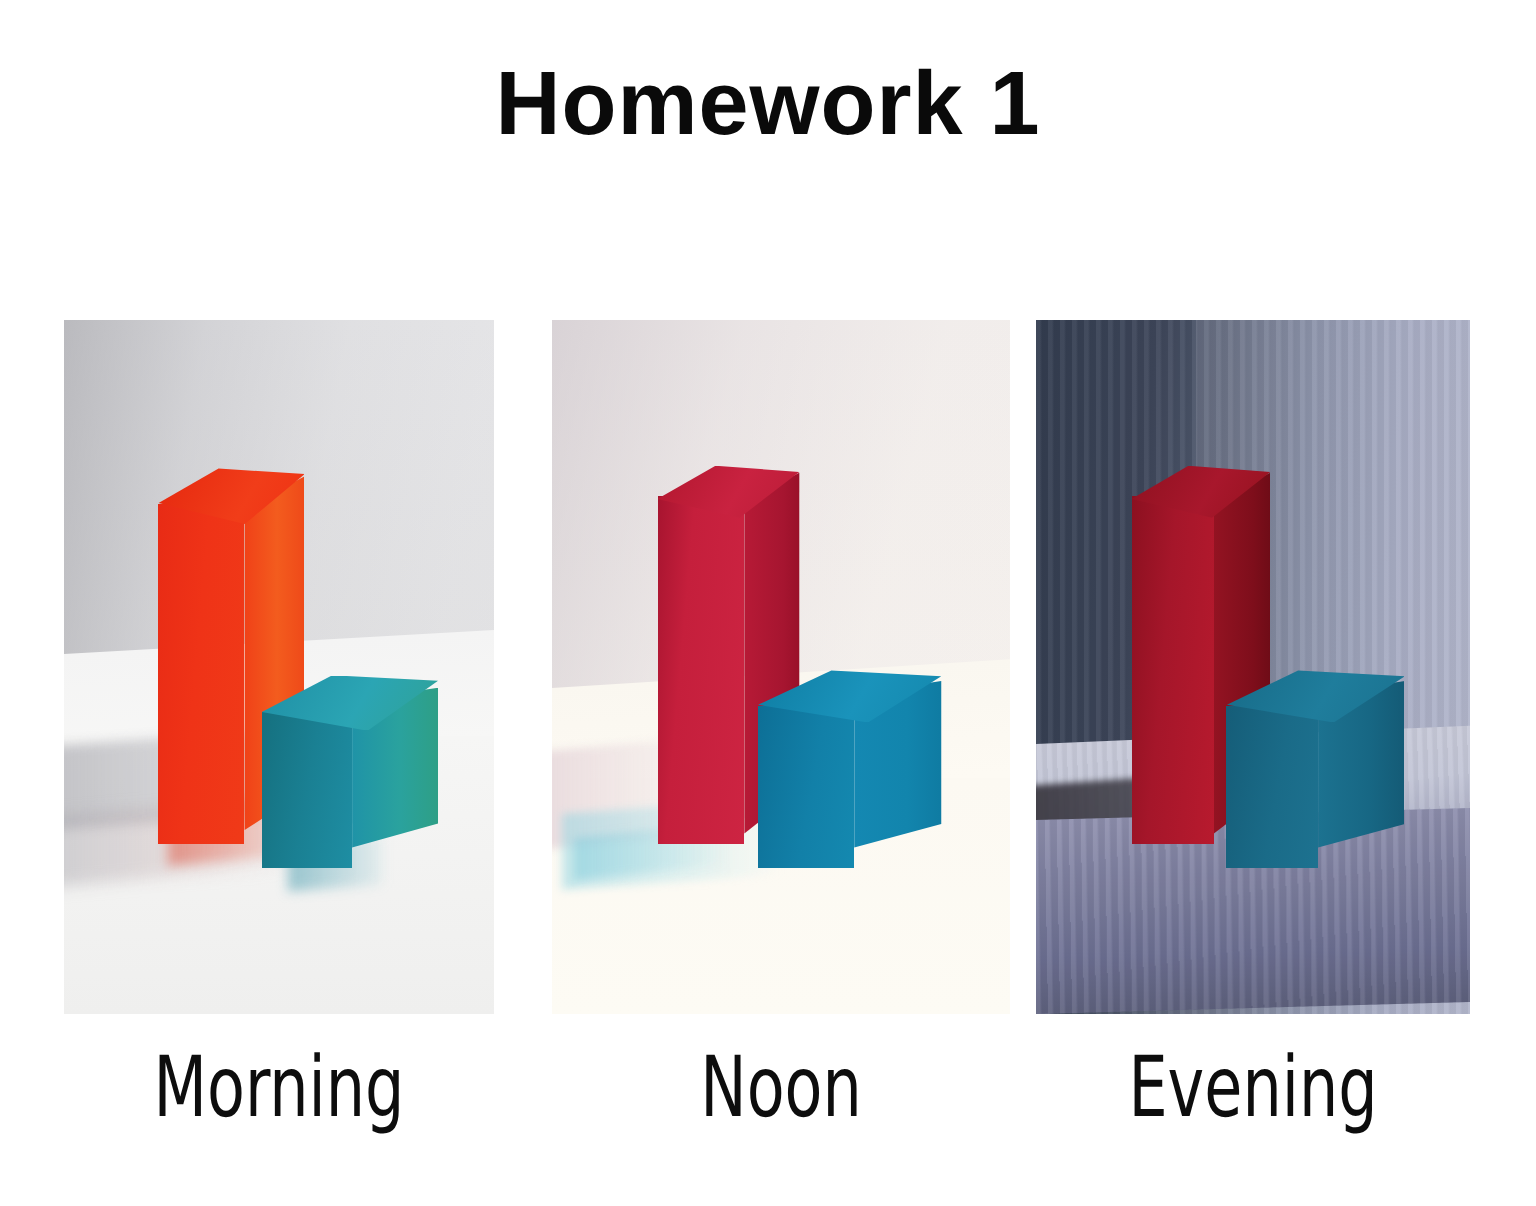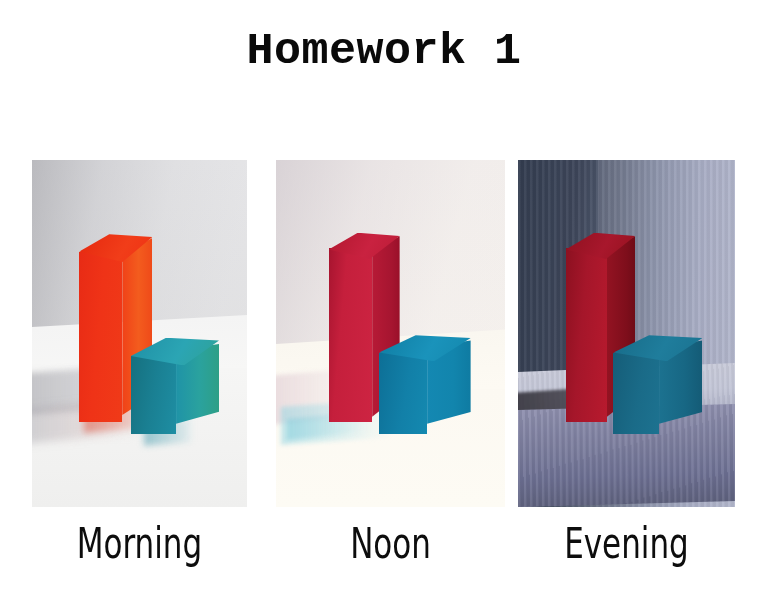--- a/index.html
+++ b/index.html
@@ -21,21 +21,21 @@
     background: #ffffff;
   }
 
   
   .title {
     position: absolute;
     top: 26px;
     left: 0;
     width: 768px;
     text-align: center;
-    font-family: Liberation Mono, monospace;
+    font-family: Liberation Sans, sans-serif;
     font-weight: 700;
     font-size: 45px;
     line-height: 52px;
     letter-spacing: 0.5px;
     color: #0a0a0a;
     white-space: nowrap;
   }
   .subtitle {
     position: absolute;
     top: 96px;

